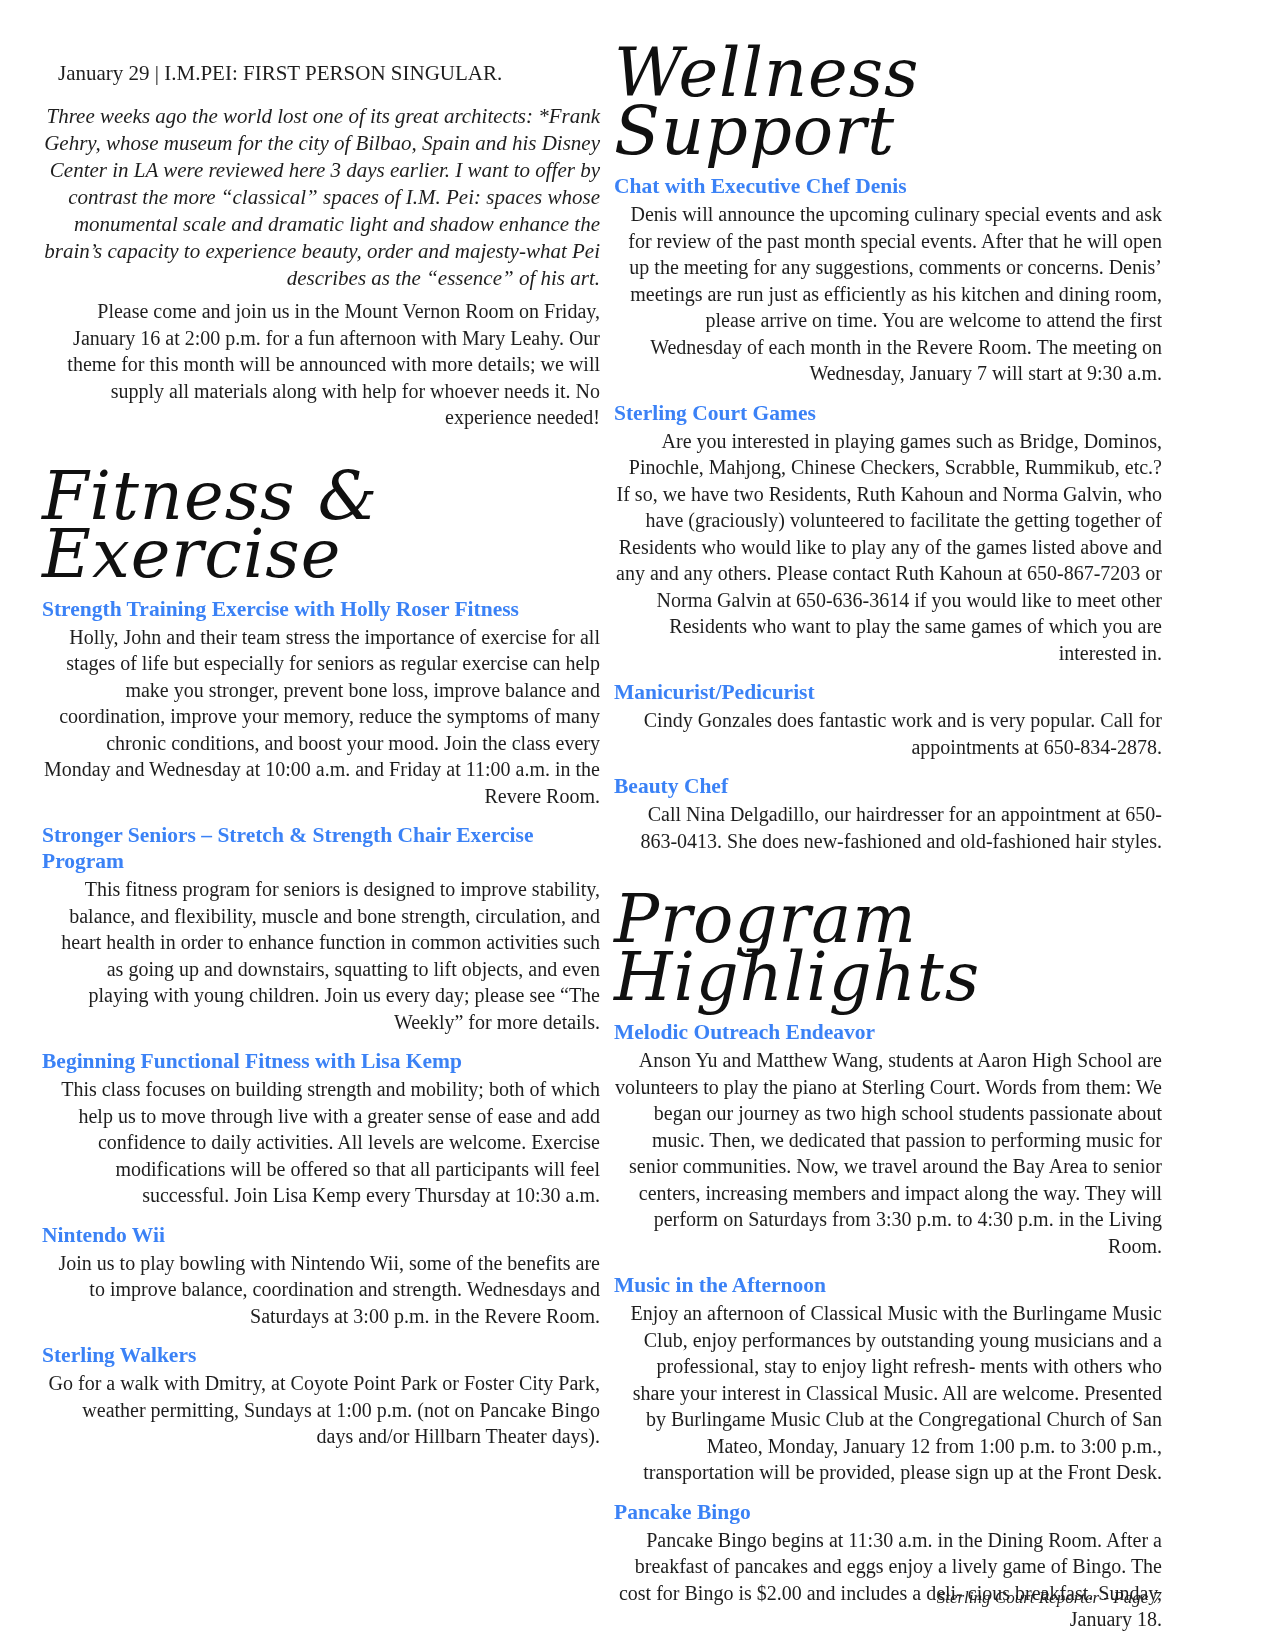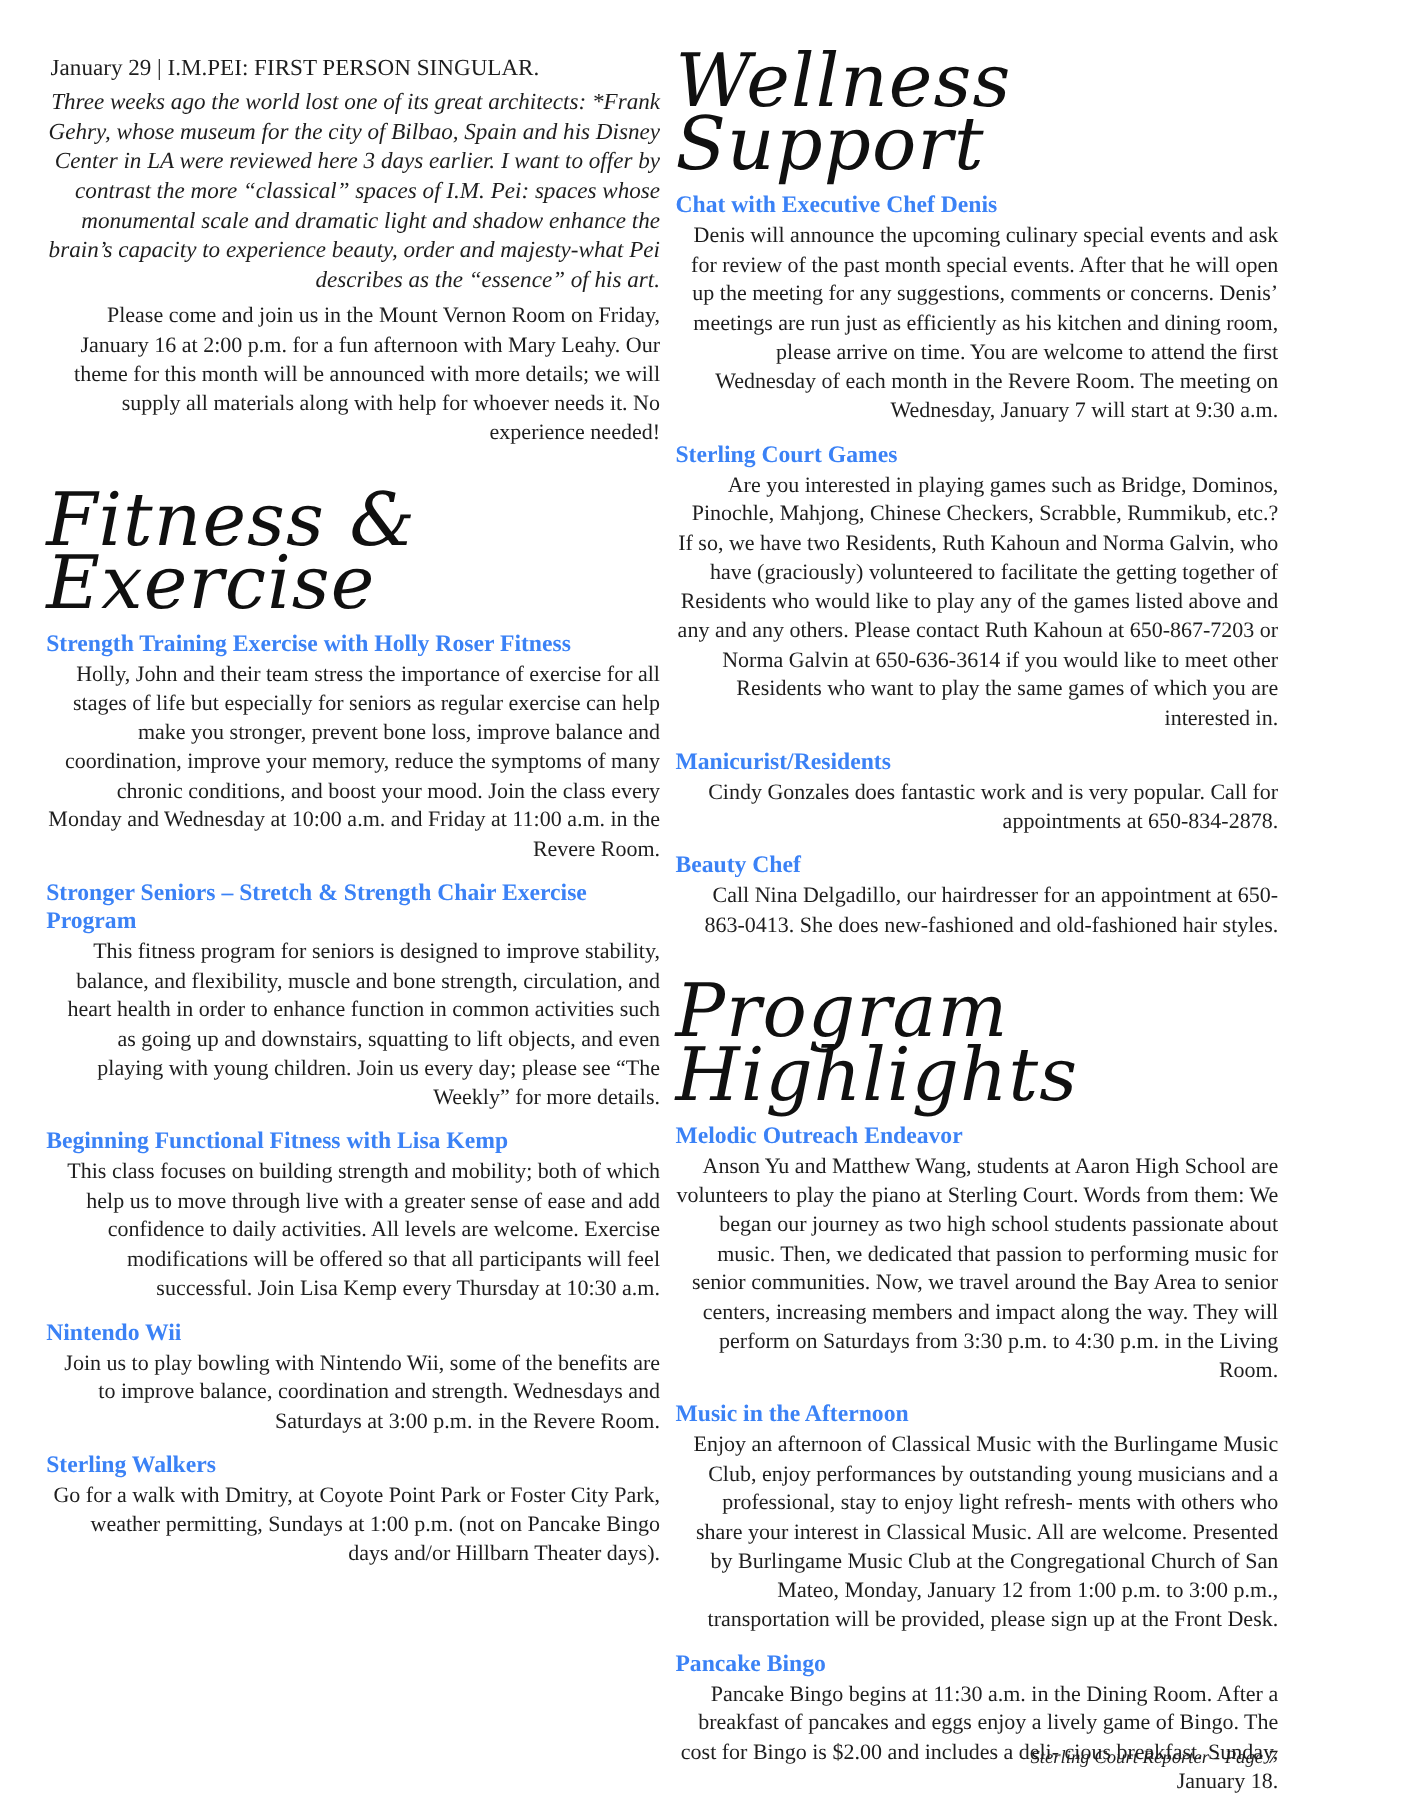--- a/index.html
+++ b/index.html
@@ -10,21 +10,21 @@
     font-family:"Liberation Serif", serif;
     color:#1e1e1e;
     overflow:hidden;
     box-sizing:border-box;
     padding:44px 113px 0 42px;
   }
   .columns{display:flex;gap:14px;}
   .col-left{width:558px;flex:0 0 558px;}
   .col-right{width:548px;flex:0 0 548px;}
   .article-title{
-    font-size:21px;line-height:27px;font-weight:normal;margin:4px;
+    font-size:21px;line-height:27px;font-weight:normal;margin:16px;
   }
   .article-body-italic{
     font-style:italic;
     font-size:21px;line-height:27px;margin:0 0 6px 0;text-align:right;
   }
   h3.sec{
     color:#3b82f6;
     font-size:21.5px;line-height:26px;
     font-weight:bold;
     margin:13px 0 2px 0;
@@ -103,21 +103,21 @@
         <h3 class="sec">Chat with Executive Chef Denis</h3>
         <p class="body">Denis will announce the upcoming culinary special events and ask for review of the past month special events. After that he will open up the meeting for any suggestions, comments or concerns. Denis’ meetings are run just as efficiently as his kitchen and dining room, please arrive on time. You are welcome to attend the first Wednesday of each month in the Revere Room. The meeting on Wednesday, January 7 will start at 9:30 a.m.</p>
       </div>
 
       <div class="section">
         <h3 class="sec">Sterling Court Games</h3>
         <p class="body">Are you interested in playing games such as Bridge, Dominos, Pinochle, Mahjong, Chinese Checkers, Scrabble, Rummikub, etc.? If so, we have two Residents, Ruth Kahoun and Norma Galvin, who have (graciously) volunteered to facilitate the getting together of Residents who would like to play any of the games listed above and any and any others. Please contact Ruth Kahoun at 650-867-7203 or Norma Galvin at 650-636-3614 if you would like to meet other Residents who want to play the same games of which you are interested in.</p>
       </div>
 
       <div class="section">
-        <h3 class="sec">Manicurist/Residents</h3>
+        <h3 class="sec">Manicurist/Pedicurist</h3>
         <p class="body">Cindy Gonzales does fantastic work and is very popular. Call for appointments at 650-834-2878.</p>
       </div>
 
       <div class="section">
         <h3 class="sec">Beauty Chef</h3>
         <p class="body">Call Nina Delgadillo, our hairdresser for an appointment at 650-863-0413. She does new-fashioned and old-fashioned hair styles.</p>
       </div>
 
       <h2 class="script-heading">Program Highlights</h2>
 

